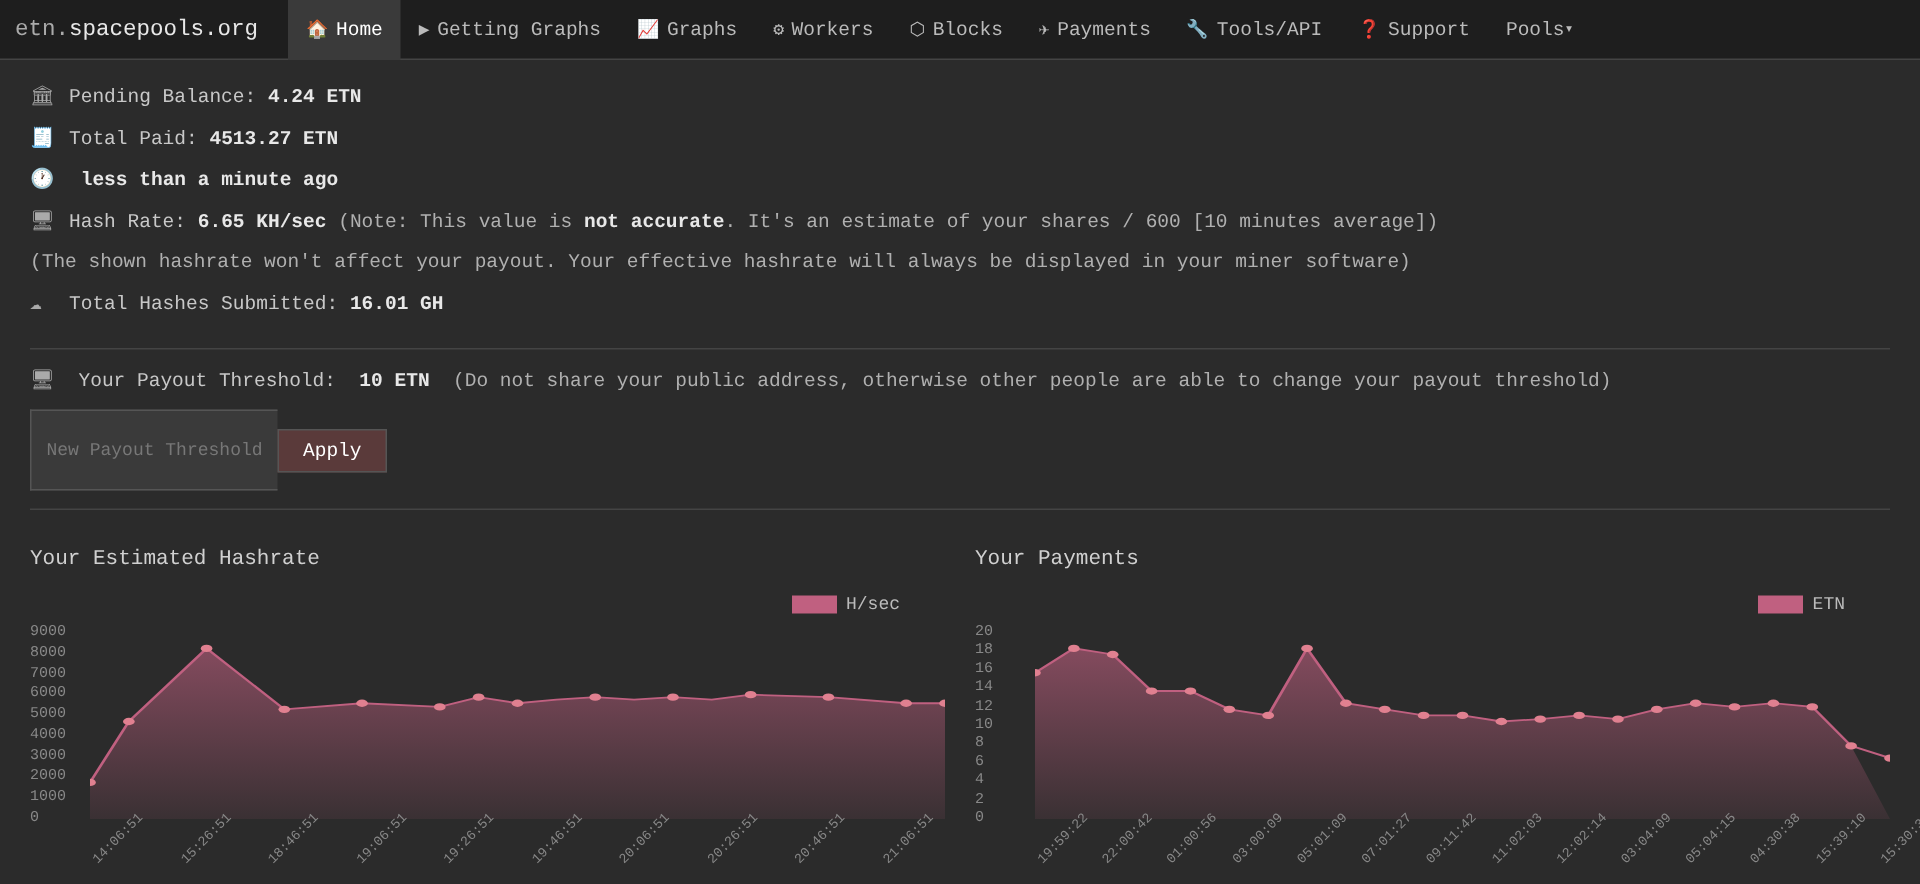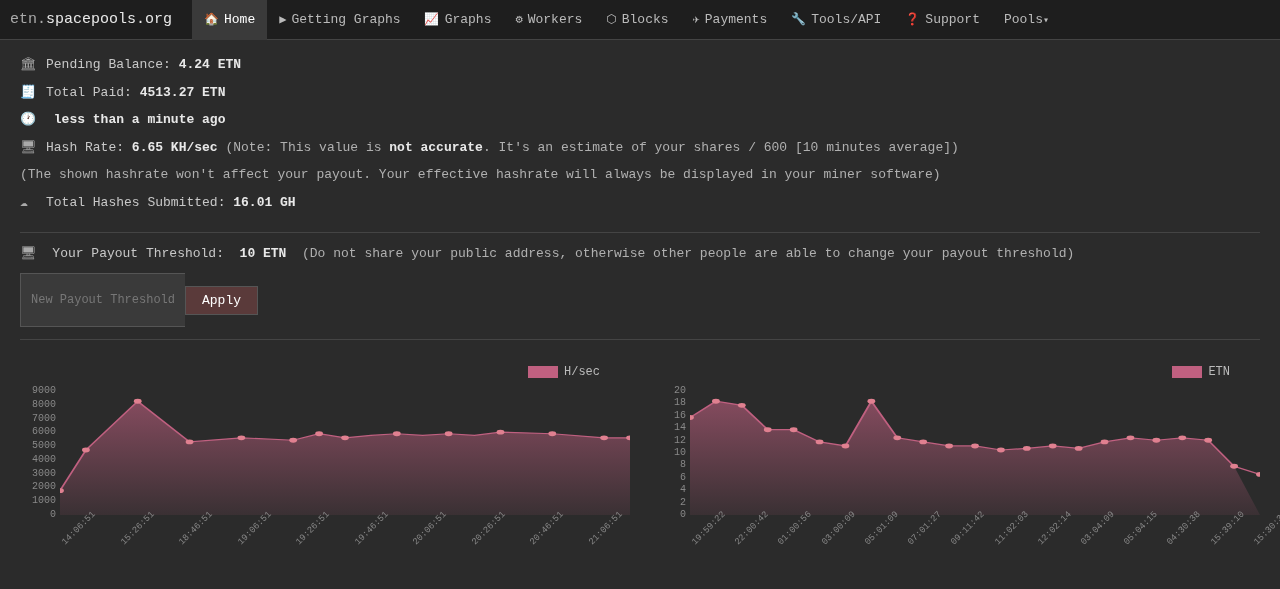--- a/index.html
+++ b/index.html
@@ -148,21 +148,21 @@
     }
     .y-axis-labels {
       position: absolute;
       left: 0;
       top: 20px;
       bottom: 30px;
       width: 40px;
       display: flex;
       flex-direction: column;
       justify-content: space-between;
-      align-items: flex-end;
+      align-items: flex-start;
       font-size: 10px;
       color: #888;
       padding-right: 4px;
     }
     .x-axis-labels {
       position: absolute;
       bottom: 0;
       left: 40px;
       right: 0;
       display: flex;
@@ -268,20 +268,21 @@
     </div>
     <div class="payout-form">
       <input type="text" class="payout-input" placeholder="New Payout Threshold" style="">
       <button class="apply-btn">Apply</button>
     </div>
   </div>
 
   <div class="charts-section">
 
     <div class="chart-container">
+      <div class="chart-title">Your Estimated Hashrate</div>
       <div class="chart-wrapper">
         <div class="chart-legend">
           <span class="legend-color"></span>
           <span>H/sec</span>
         </div>
         <div class="y-axis-labels">
           <span>9000</span>
           <span>8000</span>
           <span>7000</span>
           <span>6000</span>
@@ -366,20 +367,21 @@
           <span class="x-label">19:46:51</span>
           <span class="x-label">20:06:51</span>
           <span class="x-label">20:26:51</span>
           <span class="x-label">20:46:51</span>
           <span class="x-label">21:06:51</span>
         </div>
       </div>
     </div>
 
     <div class="chart-container">
+      <div class="chart-title">Your Payments</div>
       <div class="chart-wrapper">
         <div class="chart-legend">
           <span class="legend-color"></span>
           <span>ETN</span>
         </div>
         <div class="y-axis-labels">
           <span>20</span>
           <span>18</span>
           <span>16</span>
           <span>14</span>

